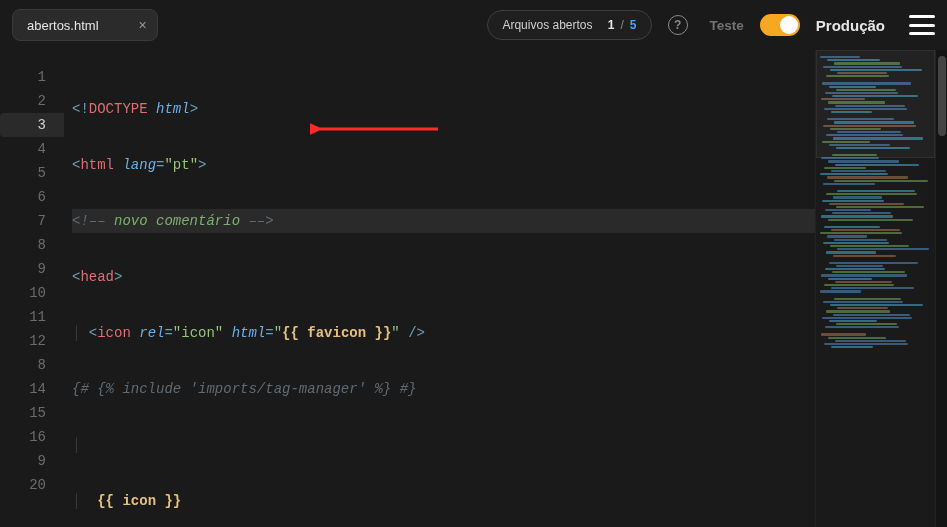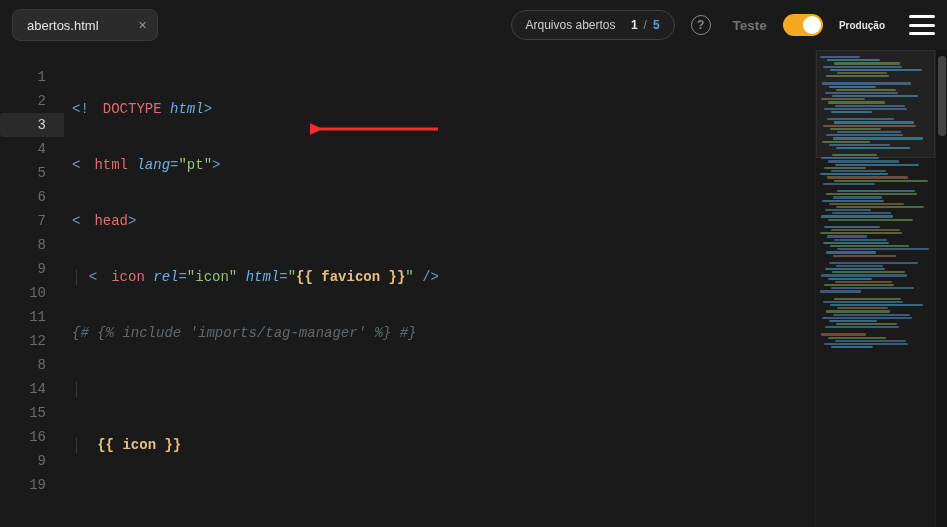--- a/index.html
+++ b/index.html
@@ -65,21 +65,21 @@
   .toggle {
     width: 40px; height: 22px; border-radius: 11px;
     position: relative; cursor: pointer; margin: 0 6px;
   }
   .toggle-on { background: #f7a822; }
   .toggle-knob {
     width: 18px; height: 18px; background: #fff; border-radius: 50%;
     position: absolute; top: 2px; transition: left .2s;
   }
   .toggle-on .toggle-knob { left: 20px; }
-  .prod-label { color: #e5e5e5; font-weight: 700; font-size: 10px; }
+  .prod-label { color: #e5e5e5; font-weight: 700; font-size: 15px; }
   .hamburger {
     width: 26px; height: 20px; display: flex; flex-direction: column;
     justify-content: space-between; margin-left: 14px; cursor: pointer;
   }
   .hamburger span { display: block; height: 3px; background: #fff; border-radius: 2px; }
 
   .editor-area {
     display: flex;
     height: calc(100% - 50px);
     position: relative;
@@ -99,21 +99,21 @@
     padding-top: 15px;
     font-family: 'SFMono-Regular', Consolas, 'Liberation Mono', Menlo, monospace;
     font-size: 14px;
     white-space: pre;
     padding-left: 8px;
     overflow: hidden;
   }
   .code .cl { height: 24px; line-height: 24px; position: relative; }
   .code .cl.active { background: #2a2a2a; }
   .p   { color: #6a9fb5; }            
-  .tag { color: #e06c75; margin-left: 14px; }            
+  .tag { color: #e06c75; }            
   .attr{ color: #6bb0ec; font-style: italic; }   
   .eq  { color: #6a9fb5; }
   .str { color: #98c379; }            
   .tmpl{ color: #e5c07b; font-weight: 700; } 
   .cmt { color: #5f6a72; font-style: italic; } 
   .cmt-body { color: #7bb06e; font-style: italic; }
   .indl { color: #3a3a3a; }
 
   .arrow {
     position: absolute;
@@ -192,26 +192,27 @@
     <div class="ln">8</div>
     <div class="ln">9</div>
     <div class="ln">10</div>
     <div class="ln">11</div>
     <div class="ln">12</div>
     <div class="ln">8</div>
     <div class="ln">14</div>
     <div class="ln">15</div>
     <div class="ln">16</div>
     <div class="ln">9</div>
-    <div class="ln">19</div>
+    <div class="ln">20</div>
   </div>
 
   <div class="code">
     <div class="cl"><span class="p">&lt;!</span><span class="tag">DOCTYPE</span><span> </span><span class="attr">html</span><span class="p">&gt;</span></div>
     <div class="cl"><span class="p">&lt;</span><span class="tag">html</span> <span class="attr">lang</span><span class="eq">=</span><span class="str">"pt"</span><span class="p">&gt;</span></div>
+    <div class="cl active"><span class="cmt">&lt;!––</span><span class="cmt-body"> novo comentário </span><span class="cmt">––&gt;</span></div>
     <div class="cl"><span class="p">&lt;</span><span class="tag">head</span><span class="p">&gt;</span></div>
     <div class="cl"><span class="indl">│ </span><span class="p">&lt;</span><span class="tag">icon</span> <span class="attr">rel</span><span class="eq">=</span><span class="str">"icon"</span> <span class="attr">html</span><span class="eq">=</span><span class="str">"</span><span class="tmpl">{{ favicon }}</span><span class="str">"</span><span class="p"> /&gt;</span></div>
     <div class="cl"><span class="cmt">{# {% include 'imports/tag-manager' %} #}</span></div>
     <div class="cl"><span class="indl">│</span></div>
     <div class="cl"><span class="indl">│ </span> <span class="tmpl">{{ icon }}</span></div>
     
     
     
     
     

